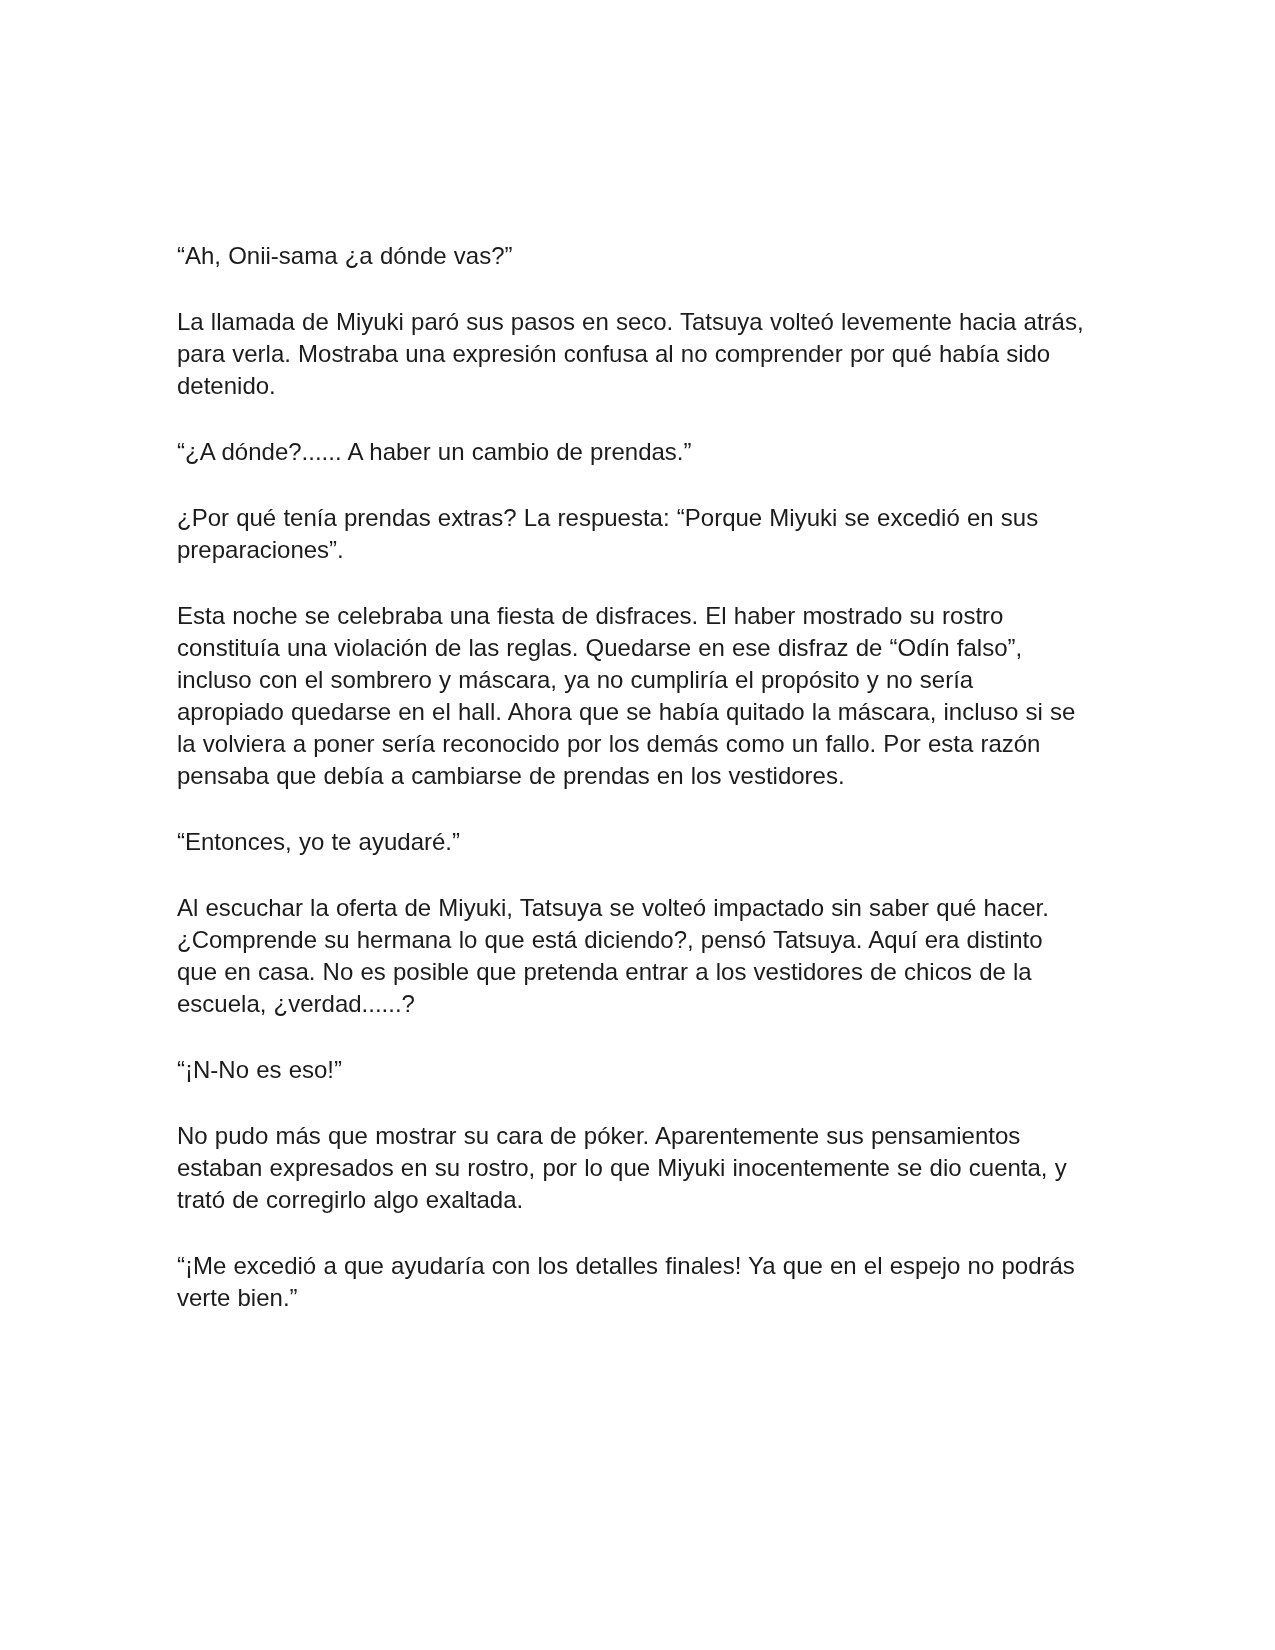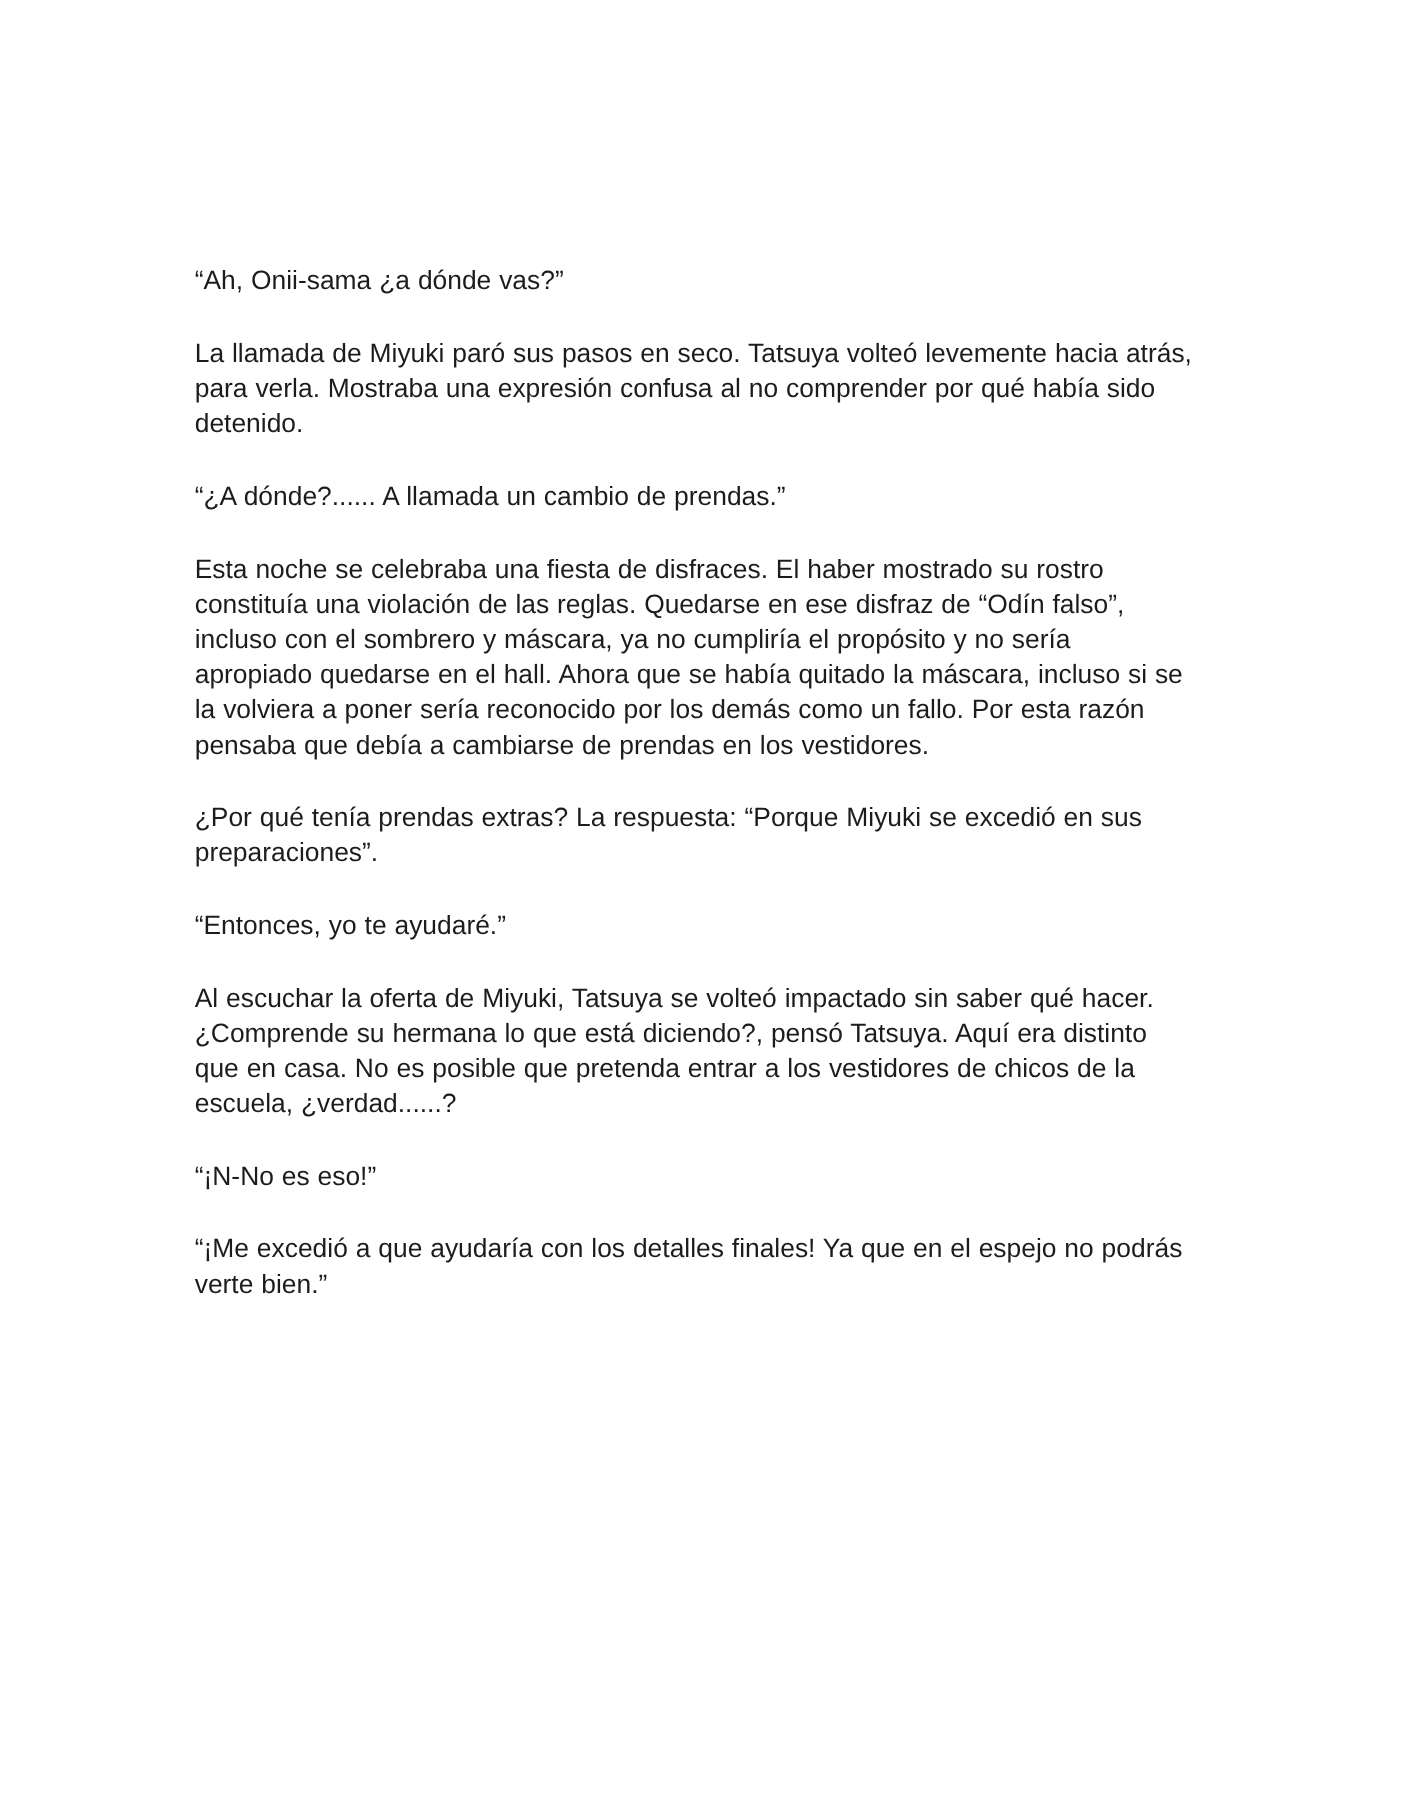--- a/index.html
+++ b/index.html
@@ -27,30 +27,33 @@
   }
 </style>
 </head>
 <body>
 
 <div class="page">
   <p class="para">“Ah, Onii-sama ¿a dónde vas?”</p>
   <p class="para">La llamada de Miyuki paró sus pasos en seco. Tatsuya volteó levemente hacia atrás,
 para verla. Mostraba una expresión confusa al no comprender por qué había sido
 detenido.</p>
-  <p class="para">“¿A dónde?...... A llamada un cambio de prendas.”</p>
+  <p class="para">“¿A dónde?...... A haber un cambio de prendas.”</p>
+  <p class="para">¿Por qué tenía prendas extras? La respuesta: “Porque Miyuki se excedió en sus
+preparaciones”.</p>
   <p class="para">Esta noche se celebraba una fiesta de disfraces. El haber mostrado su rostro
 constituía una violación de las reglas. Quedarse en ese disfraz de “Odín falso”,
 incluso con el sombrero y máscara, ya no cumpliría el propósito y no sería
 apropiado quedarse en el hall. Ahora que se había quitado la máscara, incluso si se
 la volviera a poner sería reconocido por los demás como un fallo. Por esta razón
 pensaba que debía a cambiarse de prendas en los vestidores.</p>
-  <p class="para">¿Por qué tenía prendas extras? La respuesta: “Porque Miyuki se excedió en sus
-preparaciones”.</p>
   <p class="para">“Entonces, yo te ayudaré.”</p>
   <p class="para">Al escuchar la oferta de Miyuki, Tatsuya se volteó impactado sin saber qué hacer.
 ¿Comprende su hermana lo que está diciendo?, pensó Tatsuya. Aquí era distinto
 que en casa. No es posible que pretenda entrar a los vestidores de chicos de la
 escuela, ¿verdad......?</p>
   <p class="para">“¡N-No es eso!”</p>
+  <p class="para">No pudo más que mostrar su cara de póker. Aparentemente sus pensamientos
+estaban expresados en su rostro, por lo que Miyuki inocentemente se dio cuenta, y
+trató de corregirlo algo exaltada.</p>
   <p class="para">“¡Me excedió a que ayudaría con los detalles finales! Ya que en el espejo no podrás
 verte bien.”</p>
 </div>
 
 </body></html>

